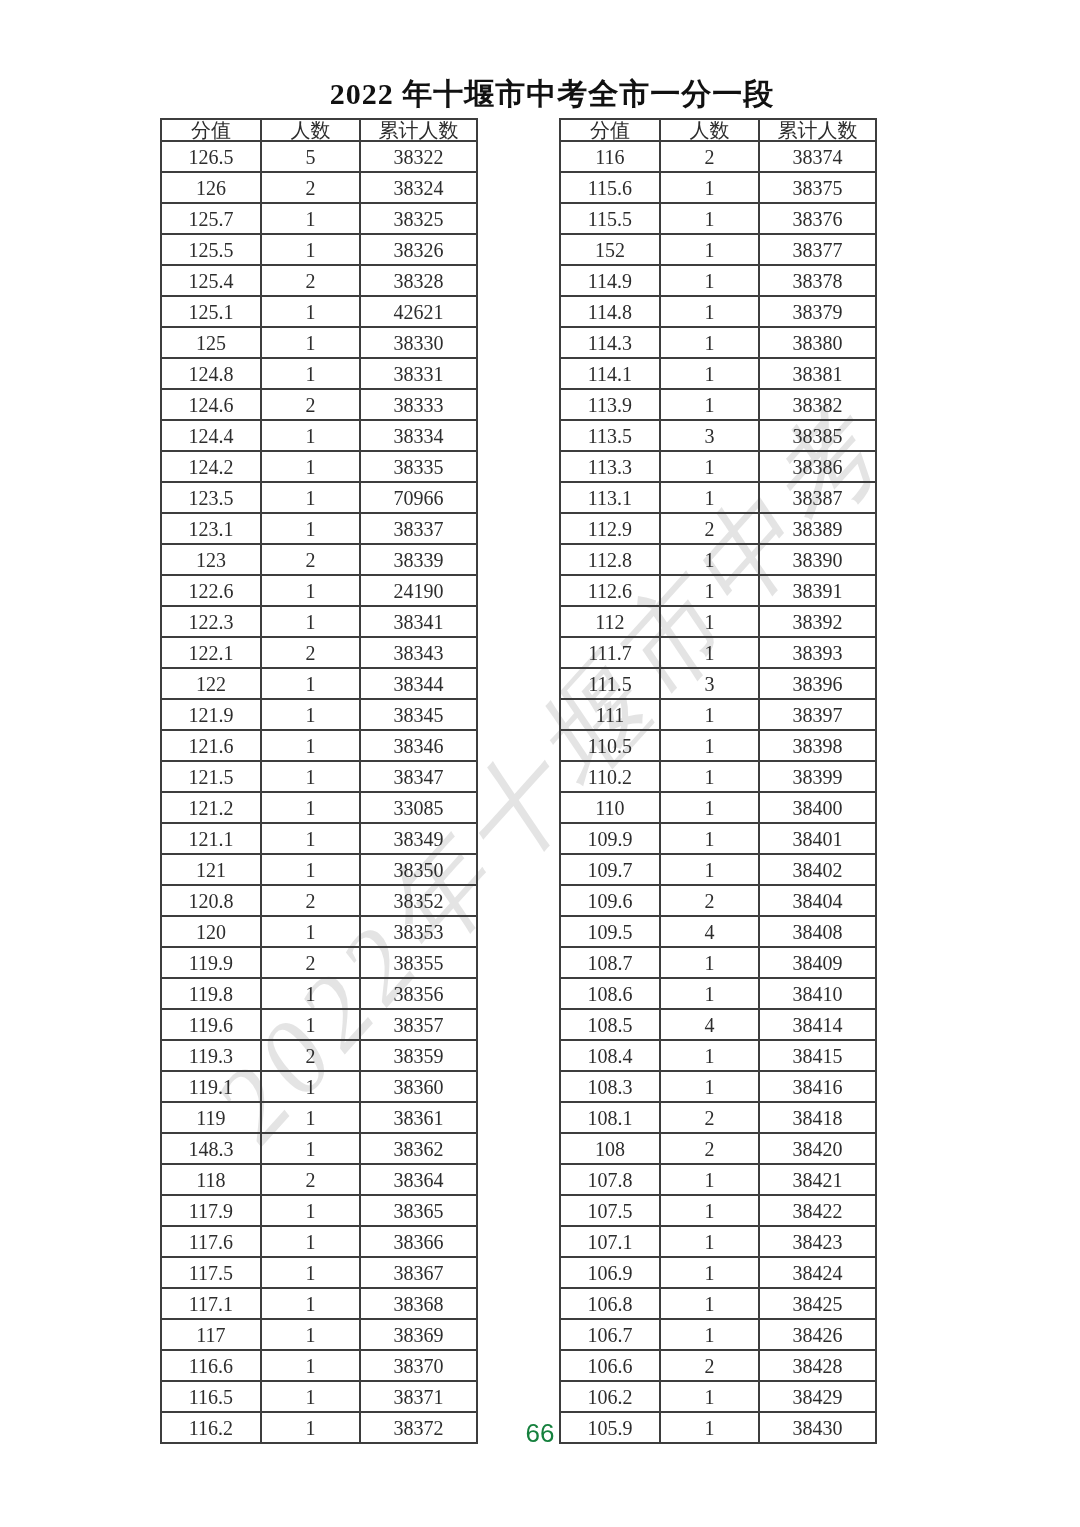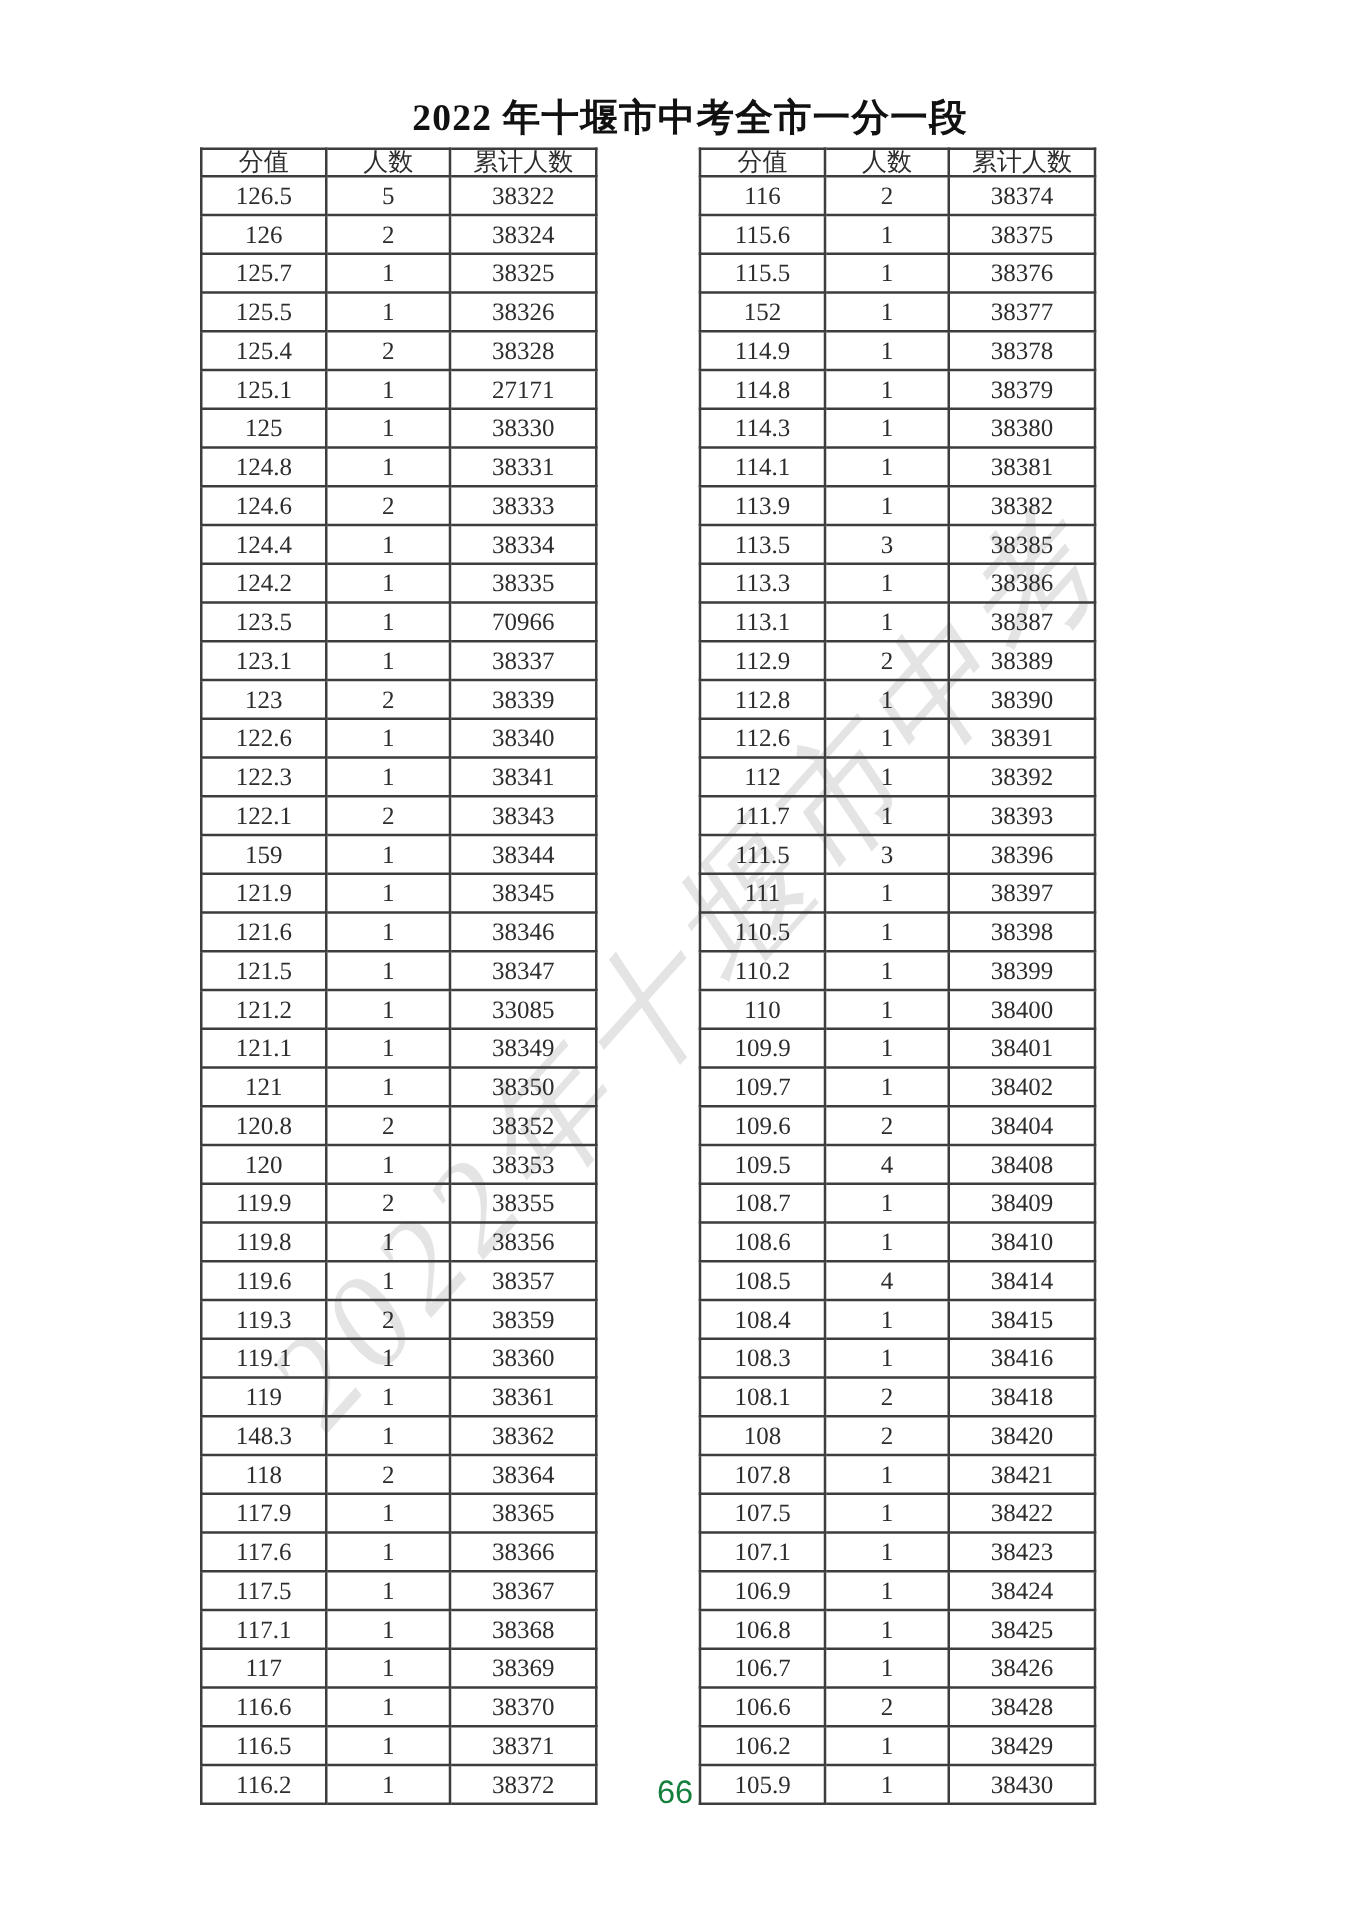--- a/index.html
+++ b/index.html
@@ -116,21 +116,21 @@
           <td>38326</td>
         </tr>
         <tr>
           <td>125.4</td>
           <td>2</td>
           <td>38328</td>
         </tr>
         <tr>
           <td>125.1</td>
           <td>1</td>
-          <td>27171</td>
+          <td>42621</td>
         </tr>
         <tr>
           <td>125</td>
           <td>1</td>
           <td>38330</td>
         </tr>
         <tr>
           <td>124.8</td>
           <td>1</td>
           <td>38331</td>
@@ -161,34 +161,34 @@
           <td>38337</td>
         </tr>
         <tr>
           <td>123</td>
           <td>2</td>
           <td>38339</td>
         </tr>
         <tr>
           <td>122.6</td>
           <td>1</td>
-          <td>38340</td>
+          <td>24190</td>
         </tr>
         <tr>
           <td>122.3</td>
           <td>1</td>
           <td>38341</td>
         </tr>
         <tr>
           <td>122.1</td>
           <td>2</td>
           <td>38343</td>
         </tr>
         <tr>
-          <td>159</td>
+          <td>122</td>
           <td>1</td>
           <td>38344</td>
         </tr>
         <tr>
           <td>121.9</td>
           <td>1</td>
           <td>38345</td>
         </tr>
         <tr>
           <td>121.6</td>

